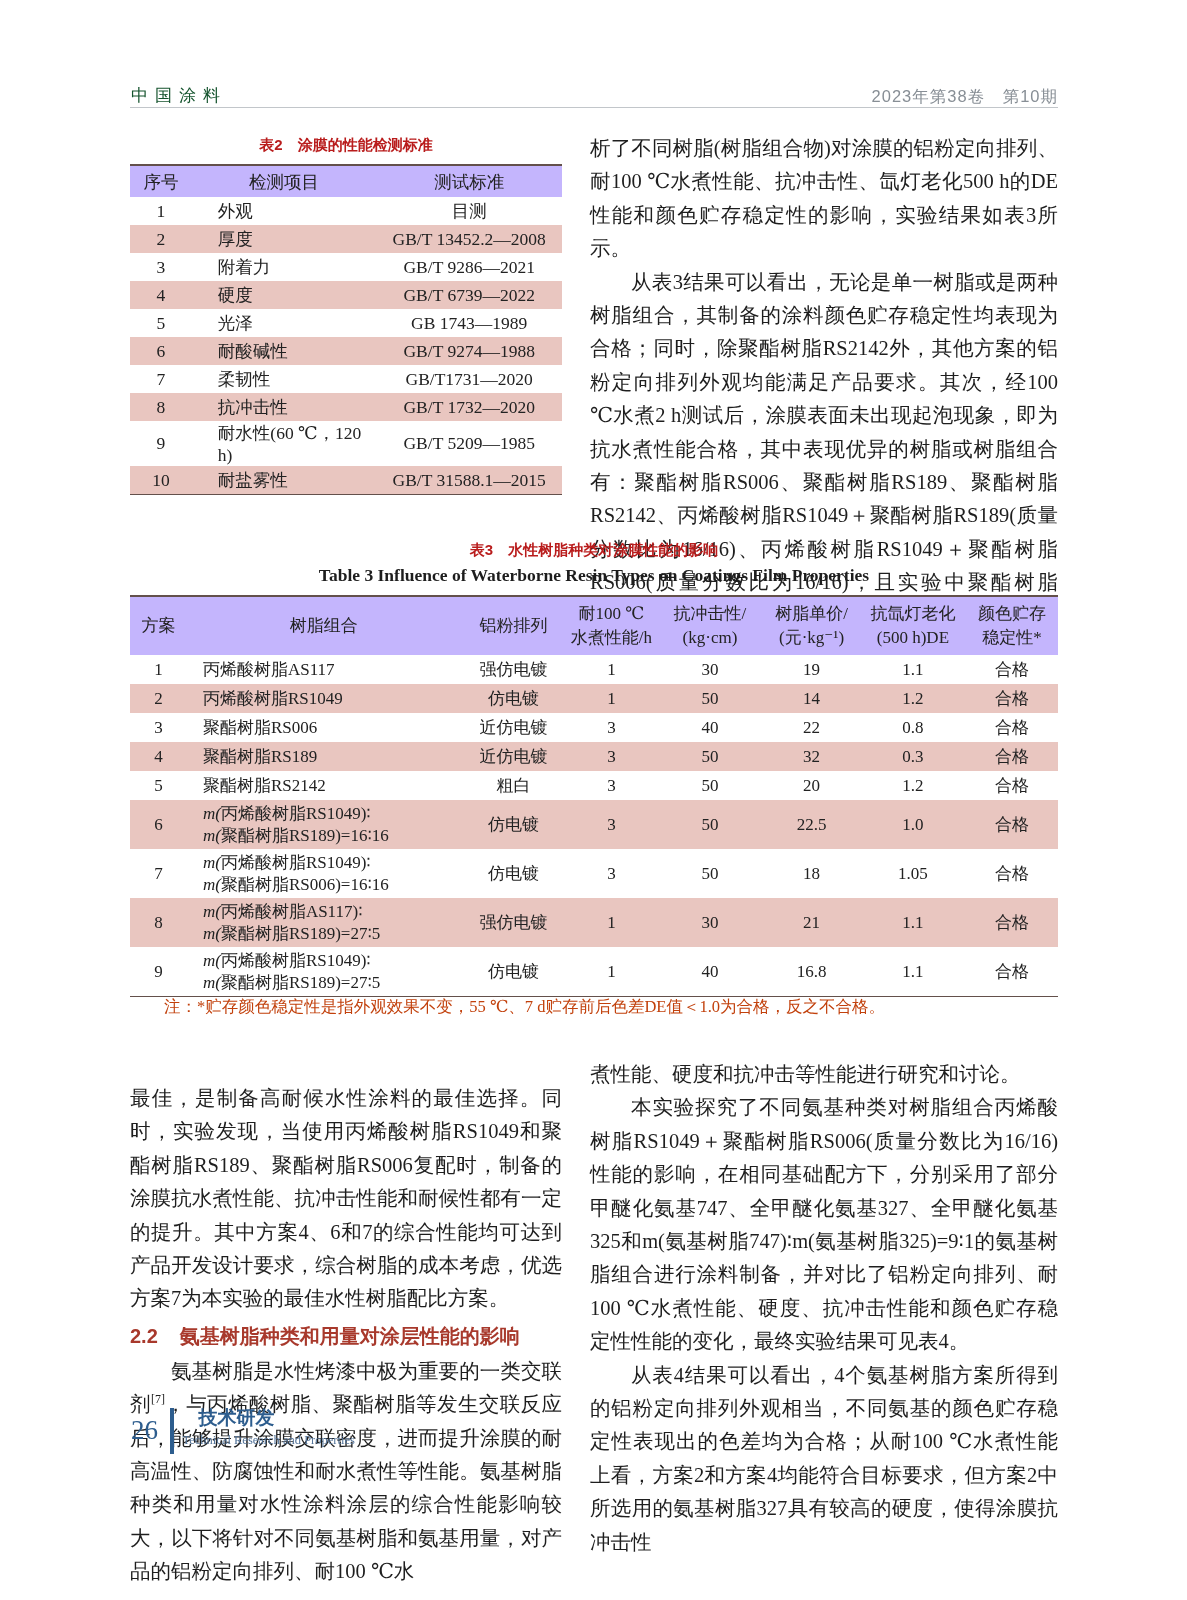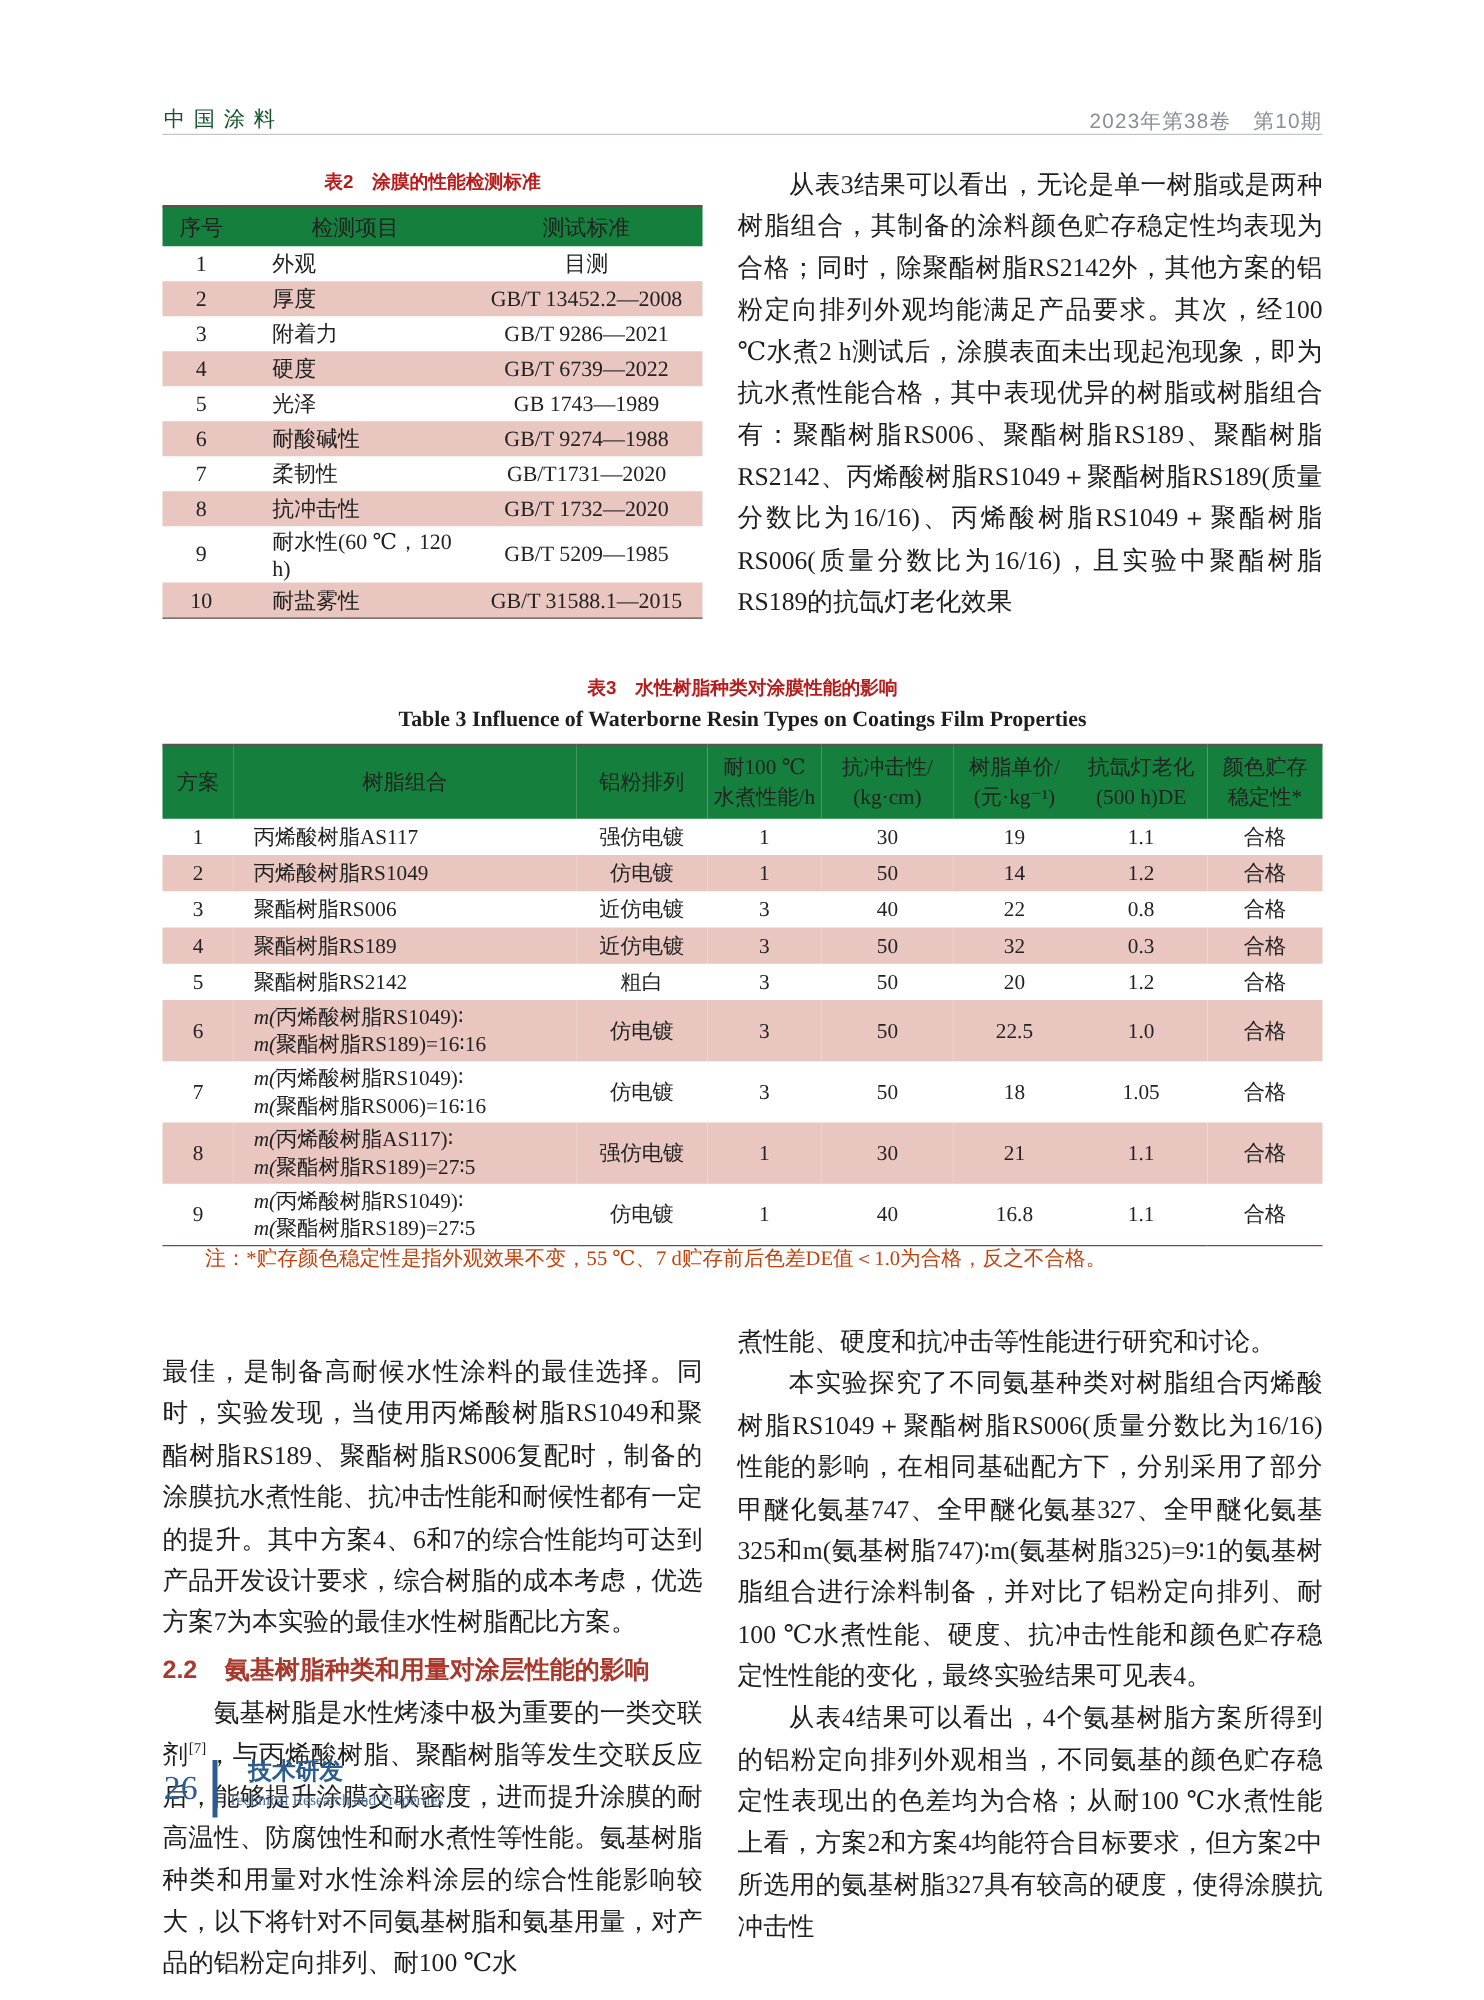--- a/index.html
+++ b/index.html
@@ -16,21 +16,21 @@
                 font-size:15px;text-align:center;color:#b91c1c;}
   .tbl-title-en{font-family:"Liberation Serif","DejaVu Serif",serif;font-weight:bold;
                 font-size:17.5px;text-align:center;color:#1d1d1d;margin-top:5px;}
   
   .t2-block{position:absolute;left:130px;top:136px;width:432px;}
   table{border-collapse:collapse;}
   .t2{width:432px;margin-top:9px;font-size:17.5px;border-top:2.5px solid #63504b;border-bottom:1.5px solid #63504b;}
   .t2 td{padding:0;vertical-align:middle;}
   .t2 .hrow td{height:31px;}
   .t2 .drow td{height:28px;}
-  .pink-head{background:#15803d;}
+  .pink-head{background:#c4b5fd;}
   .pink-row{background:#e9c6c0;}
   .t2 .c-no{width:66px;text-align:center;}
   .t2 .c-item{width:170px;text-align:left;padding-left:26px;}
   .t2 .c-std{width:196px;text-align:center;}
   .t2 .hrow .c-item{text-align:center;padding-left:0;}
   
   .col-text{font-size:20.5px;line-height:33.4px;text-align:justify;color:#1e1e1e;}
   .col-text p{margin:0;}
   .indent{text-indent:2em;}
   .rt-block{position:absolute;left:590px;top:132px;width:468px;}
@@ -134,20 +134,21 @@
       <tr class="drow pink-row">
         <td class="c-no">10</td>
         <td class="c-item">耐盐雾性</td>
         <td class="c-std">GB/T 31588.1—2015</td>
       </tr>
     </tbody>
       </table>
   </div>
 
   <div class="rt-block col-text">
+    <p>析了不同树脂(树脂组合物)对涂膜的铝粉定向排列、耐100 ℃水煮性能、抗冲击性、氙灯老化500 h的DE性能和颜色贮存稳定性的影响，实验结果如表3所示。</p>
     <p class="indent">从表3结果可以看出，无论是单一树脂或是两种树脂组合，其制备的涂料颜色贮存稳定性均表现为合格；同时，除聚酯树脂RS2142外，其他方案的铝粉定向排列外观均能满足产品要求。其次，经100 ℃水煮2 h测试后，涂膜表面未出现起泡现象，即为抗水煮性能合格，其中表现优异的树脂或树脂组合有：聚酯树脂RS006、聚酯树脂RS189、聚酯树脂RS2142、丙烯酸树脂RS1049＋聚酯树脂RS189(质量分数比为16/16)、丙烯酸树脂RS1049＋聚酯树脂RS006(质量分数比为16/16)，且实验中聚酯树脂RS189的抗氙灯老化效果</p>
   </div>
 
   <div class="t3-block">
     <div class="tbl-title-cn">表3　水性树脂种类对涂膜性能的影响</div>
     <div class="tbl-title-en">Table 3   Influence of Waterborne Resin Types on Coatings Film Properties</div>
     <table class="t3">
       <tbody>
           <tr class="hrow pink-head">
         <td class="c-plan">方案</td>

